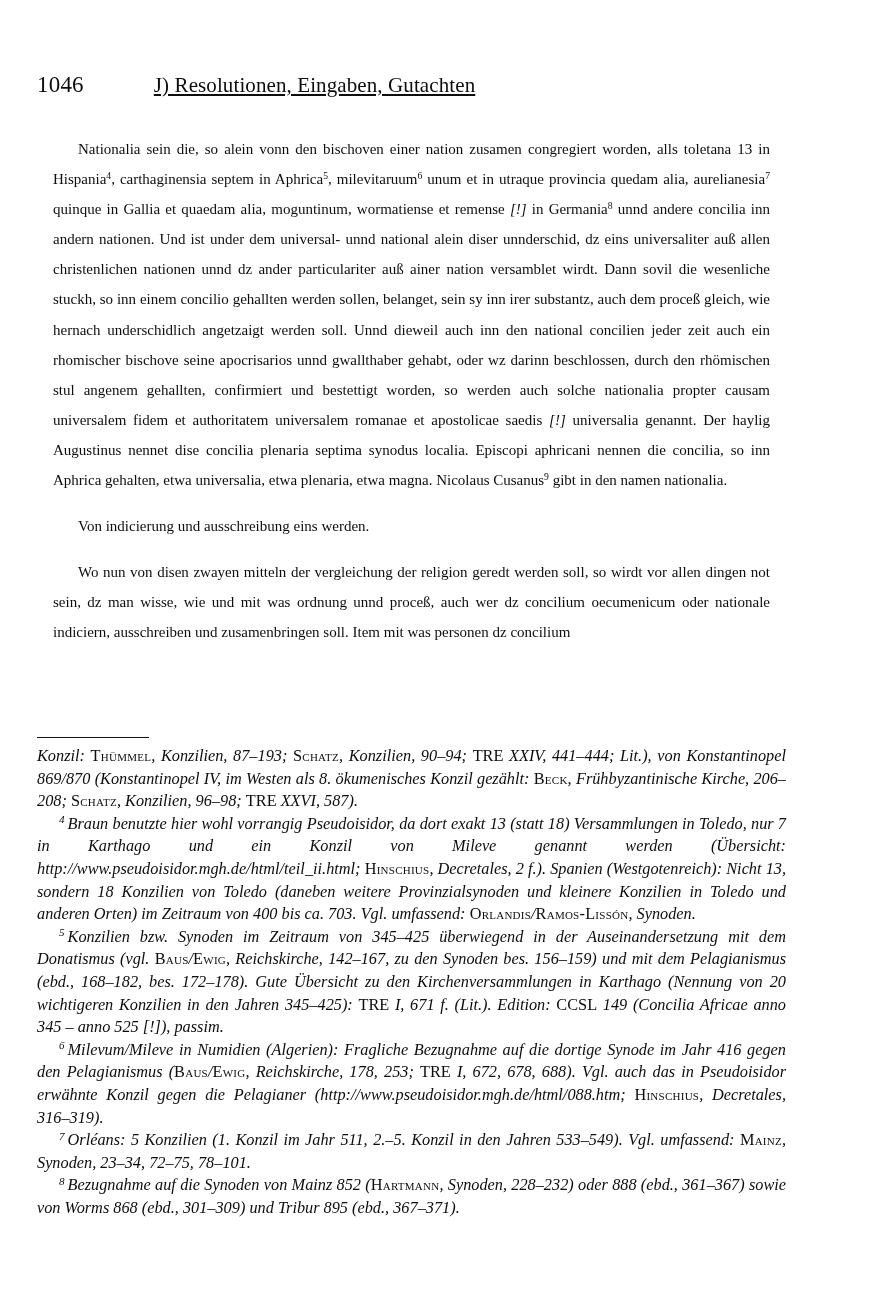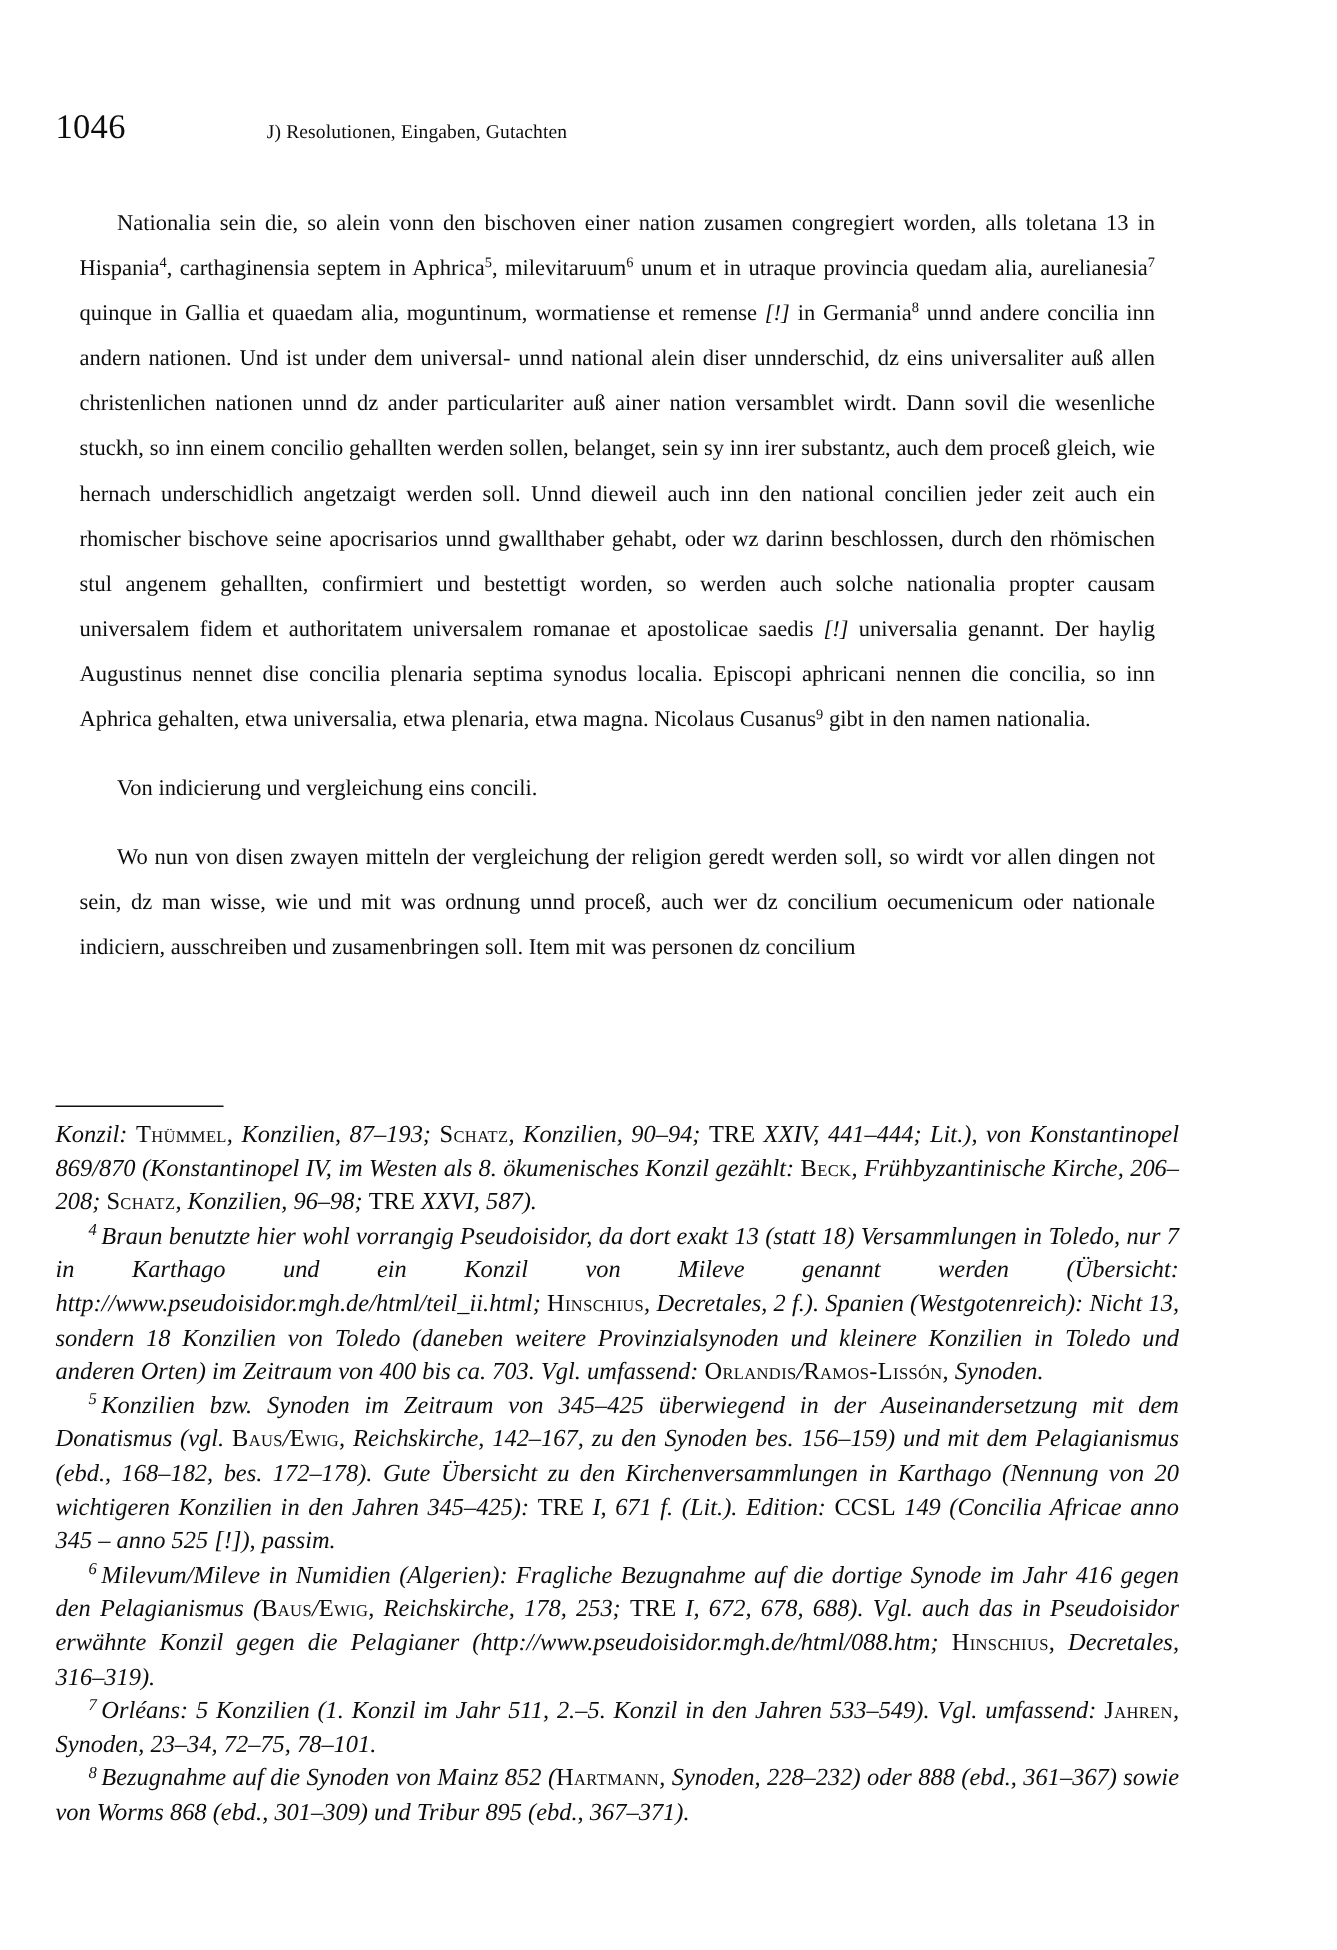--- a/index.html
+++ b/index.html
@@ -30,24 +30,25 @@
     height: 26px;
     display: flex;
     align-items: baseline;
   }
   .folio {
     font-size: 23px;
     letter-spacing: 0.2px;
     white-space: nowrap;
   }
   .head-title {
-    font-size: 13px;
-    margin-left: 94px;
+    font-size: 21px;
+    margin-left: 70px;
     white-space: nowrap;
     letter-spacing: 0.1px;
+    text-decoration: underline;
   }
   
   .body-block {
     position: absolute;
     left: 37px;
     top: 118px;
     width: 749px;
   }
   .para {
     font-size: 15px;
@@ -114,37 +115,37 @@
 
   <div class="runninghead">
     <span class="folio">1046</span>
     <span class="head-title">J) Resolutionen, Eingaben, Gutachten</span>
   </div>
 
   <div class="body-block">
 
     <p class="para indent" id="p1">Nationalia sein die, so alein vonn den bischoven einer nation zusamen con­gregiert worden, alls toletana 13 in Hispania<sup class="fn">4</sup>, carthaginensia septem in Aphri­ca<sup class="fn">5</sup>, milevitaruum<sup class="fn">6</sup> unum et in utraque provincia quedam alia, aurelianesia<sup class="fn">7</sup> quinque in Gallia et quaedam alia, moguntinum, wormatiense et remense <i>[!]</i> in Germania<sup class="fn">8</sup> unnd andere concilia inn andern nationen. Und ist under dem universal- unnd national alein diser unnderschid, dz eins universaliter auß allen christenlichen nationen unnd dz ander particulariter auß ainer nation versamb­let wirdt. Dann sovil die wesenliche stuckh, so inn einem concilio gehallten werden sollen, belanget, sein sy inn irer substantz, auch dem proceß gleich, wie hernach underschidlich angetzaigt werden soll. Unnd dieweil auch inn den national concilien jeder zeit auch ein rhomischer bischove seine apocrisarios unnd gwallthaber gehabt, oder wz darinn beschlossen, durch den rhömischen stul angenem gehallten, confirmiert und bestettigt worden, so werden auch solche nationalia propter causam universalem fidem et authoritatem universalem romanae et apostolicae saedis <i>[!]</i> universalia genannt. Der haylig Augustinus nen­net dise concilia plenaria septima synodus localia. Episcopi aphricani nennen die concilia, so inn Aphrica gehalten, etwa universalia, etwa plenaria, etwa magna. Nicolaus Cusanus<sup class="fn">9</sup> gibt in den namen nationalia.</p>
 
-    <p class="para indent" id="p2">Von indicierung und vergleichung eins concili.</p>
+    <p class="para indent" id="p2">Von indicierung und ausschreibung eins werden.</p>
 
     <p class="para indent" id="p3">Wo nun von disen zwayen mitteln der vergleichung der religion geredt werden soll, so wirdt vor allen dingen not sein, dz man wisse, wie und mit was ordnung unnd proceß, auch wer dz concilium oecumenicum oder nationale indiciern, ausschreiben und zusamenbringen soll. Item mit was personen dz concilium</p>
   </div>
 
   <div class="fn-rule"></div>
 
   <div class="footnotes">
 
     <p class="fnote"><i>Konzil:</i> <span class="sc">Thümmel</span><i>, Konzilien, 87–193;</i> <span class="sc">Schatz</span><i>, Konzilien, 90–94;</i> <span class="rom">TRE</span> <i>XXIV, 441–444; Lit.), von Konstantinopel 869/870 (Konstantinopel IV, im Westen als 8. ökumenisches Konzil gezählt:</i> <span class="sc">Beck</span><i>, Frühbyzantinische Kirche, 206–208;</i> <span class="sc">Schatz</span><i>, Konzilien, 96–98;</i> <span class="rom">TRE</span> <i>XXVI, 587).</i></p>
 
     <p class="fnote ind"><span class="marker">4</span><i>Braun benutzte hier wohl vorrangig Pseudoisidor, da dort exakt 13 (statt 18) Versamm­lungen in Toledo, nur 7 in Karthago und ein Konzil von Mileve genannt werden (Übersicht: http://www.pseudoisidor.mgh.de/html/teil_ii.html;</i> <span class="sc">Hinschius</span><i>, Decretales, 2 f.). Spanien (Westgoten­reich): Nicht 13, sondern 18 Konzilien von Toledo (daneben weitere Provinzialsynoden und kleinere Konzilien in Toledo und anderen Orten) im Zeitraum von 400 bis ca. 703. Vgl. umfassend:</i> <span class="sc">Orlandis</span><i>/</i><span class="sc">Ramos-Lissón</span><i>, Synoden.</i></p>
 
     <p class="fnote ind"><span class="marker">5</span><i>Konzilien bzw. Synoden im Zeitraum von 345–425 überwiegend in der Auseinandersetzung mit dem Donatismus (vgl.</i> <span class="sc">Baus</span><i>/</i><span class="sc">Ewig</span><i>, Reichskirche, 142–167, zu den Synoden bes. 156–159) und mit dem Pelagianismus (ebd., 168–182, bes. 172–178). Gute Übersicht zu den Kirchenversammlungen in Karthago (Nennung von 20 wichtigeren Konzilien in den Jahren 345–425):</i> <span class="rom">TRE</span> <i>I, 671 f. (Lit.). Edition:</i> <span class="rom">CCSL</span> <i>149 (Concilia Africae anno 345 – anno 525 [!]), passim.</i></p>
 
     <p class="fnote ind"><span class="marker">6</span><i>Milevum/Mileve in Numidien (Algerien): Fragliche Bezugnahme auf die dortige Syn­ode im Jahr 416 gegen den Pelagianismus (</i><span class="sc">Baus</span><i>/</i><span class="sc">Ewig</span><i>, Reichskirche, 178, 253;</i> <span class="rom">TRE</span> <i>I, 672, 678, 688). Vgl. auch das in Pseudoisidor erwähnte Konzil gegen die Pelagianer (http://www.pseudoisidor.mgh.de/html/088.htm;</i> <span class="sc">Hinschius</span><i>, Decretales, 316–319).</i></p>
 
-    <p class="fnote ind"><span class="marker">7</span><i>Orléans: 5 Konzilien (1. Konzil im Jahr 511, 2.–5. Konzil in den Jahren 533–549). Vgl. umfassend:</i> <span class="sc">Jahren</span><i>, Synoden, 23–34, 72–75, 78–101.</i></p>
+    <p class="fnote ind"><span class="marker">7</span><i>Orléans: 5 Konzilien (1. Konzil im Jahr 511, 2.–5. Konzil in den Jahren 533–549). Vgl. umfassend:</i> <span class="sc">Mainz</span><i>, Synoden, 23–34, 72–75, 78–101.</i></p>
 
     <p class="fnote ind"><span class="marker">8</span><i>Bezugnahme auf die Synoden von Mainz 852 (</i><span class="sc">Hartmann</span><i>, Synoden, 228–232) oder 888 (ebd., 361–367) sowie von Worms 868 (ebd., 301–309) und Tribur 895 (ebd., 367–371).</i></p>
 
 
   </div>
 
 </div>
 
 </body></html>

